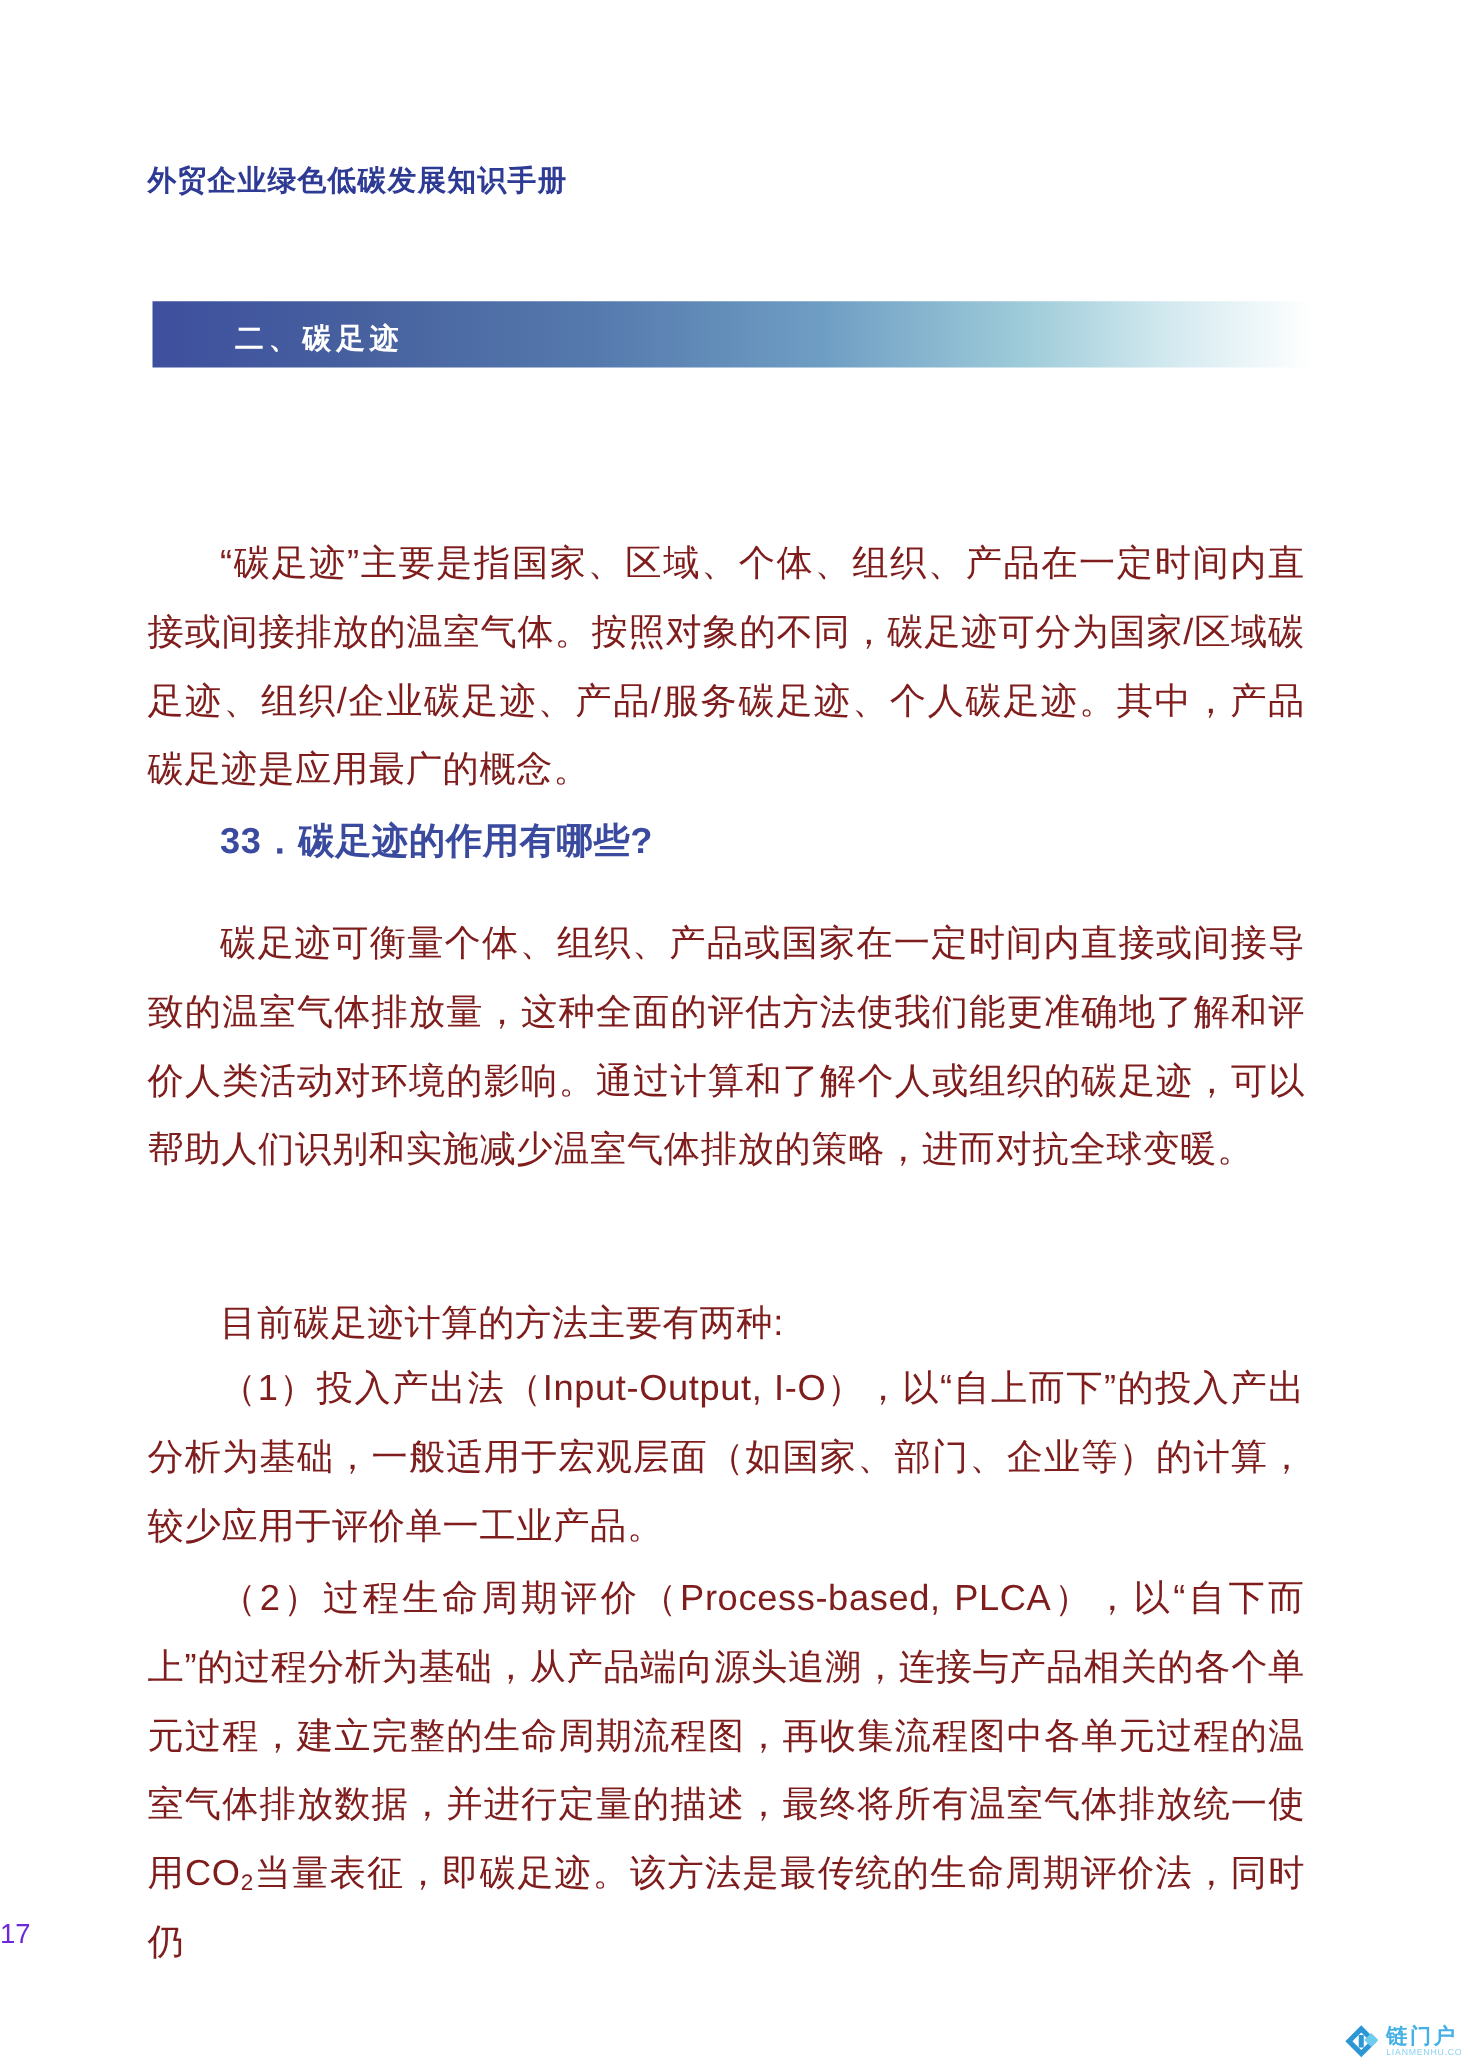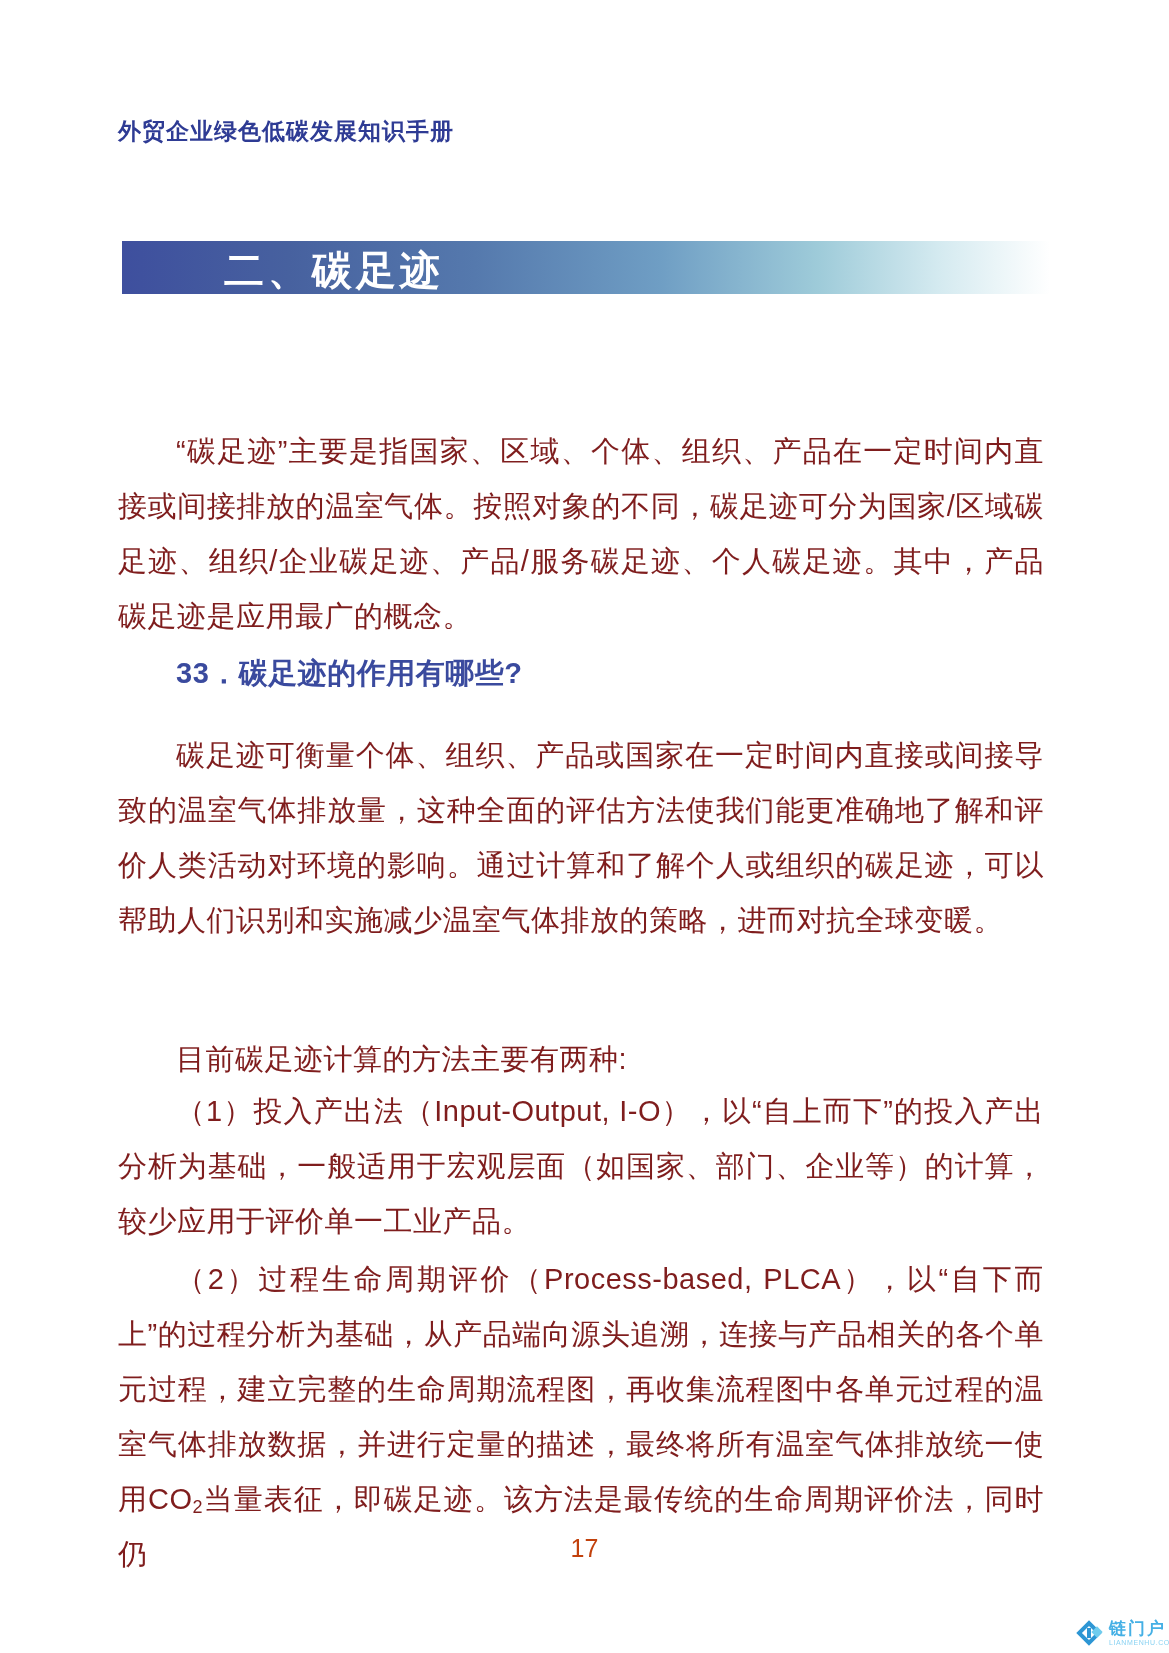--- a/index.html
+++ b/index.html
@@ -6,36 +6,36 @@
   body {
     width: 1169px; height: 1653px;
     background: #ffffff;
     font-family: "Liberation Sans", sans-serif;
     position: relative;
     overflow: hidden;
   }
   .page { position: absolute; inset: 0; }
 
   .header-title {
-    position: absolute; left: 118px; top: 116px;
+    position: absolute; left: 118px; top: 129px;
     font-size: 23px; font-weight: bold;
     color: #2e3b94; letter-spacing: 1px;
   }
 
   .banner {
     position: absolute; left: 122px; top: 241px;
     width: 928px; height: 53px;
     background: linear-gradient(90deg,
       #3e4f9e 0%, #47619f 18%, #5579ad 38%,
       #6f9ec4 58%, #9ecbd9 75%, #d4eaf0 88%, #ffffff 100%);
     display: flex; align-items: center;
   }
   .banner-title {
-    color: #ffffff; font-weight: bold; font-size: 40px;
-    padding-left: 102px; padding-top: 6px; letter-spacing: 4px;
+    color: #ffffff; font-weight: bold; font-size: 23px;
+    padding-left: 66px; padding-top: 6px; letter-spacing: 4px;
   }
 
   .sec-heading {
     position: absolute; left: 176px;
     color: #3a4a9e; font-weight: bold; font-size: 29px;
     line-height: 36px; letter-spacing: 0.5px;
   }
   #h32 { top: 349px; }
   #h33 { top: 655px; }
   #h34 { top: 965px; }
@@ -51,21 +51,21 @@
   #p34intro { top: 1032px; }
   #p34m1 { top: 1084px; }
   #p34m2 { top: 1252px; }
 
   .para sub {
     font-size: 18px; line-height: 0; vertical-align: -4px;
   }
 
   .page-number {
     position: absolute; top: 1534px; left: 0; width: 100%;
-    text-align: center; font-size: 25px; color: #c2410c;
+    text-align: left; font-size: 22px; color: #6d28d9;
   }
 
   .watermark {
     position: absolute; left: 1076px; top: 1619px;
     display: flex; align-items: center; gap: 5px;
   }
   .wm-icon { position: relative; width: 28px; height: 28px; }
   .wm-diamond-outer {
     position: absolute; left: 4px; top: 5px;
     width: 10px; height: 10px;

